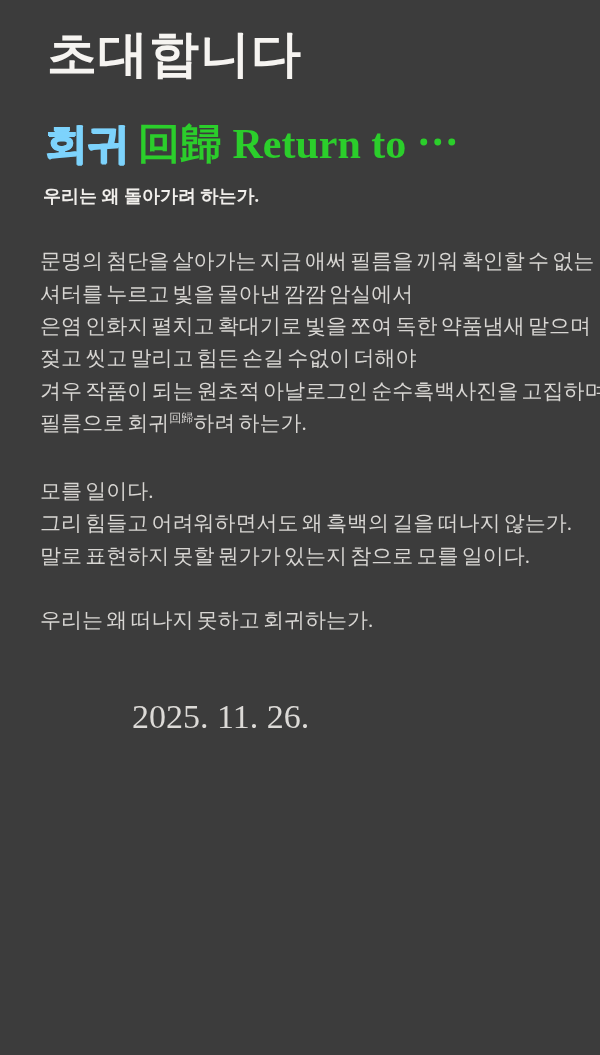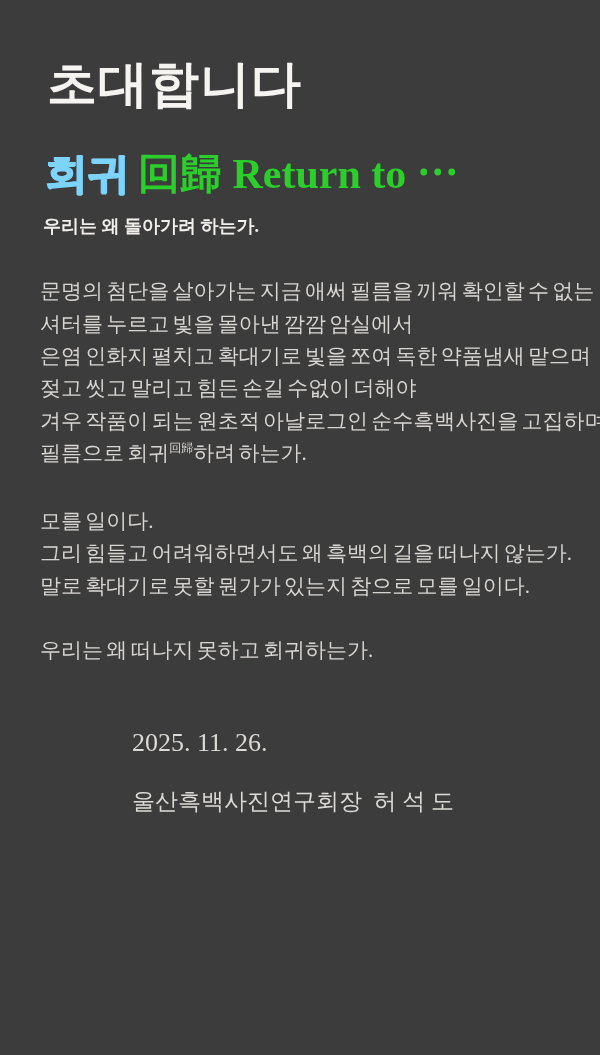--- a/index.html
+++ b/index.html
@@ -6,23 +6,22 @@
   html, body { width: 600px; height: 1055px; }
   body {
     background: #3c3c3c;
     font-family: "Liberation Serif", "DejaVu Serif", serif;
     color: #d8d6d3;
     overflow: hidden;
   }
   .card {
     width: 600px;
     height: 1013px;
-    padding: 36px 10px 0 40px;
+    padding: 26px 10px 0 40px;
     overflow: hidden;
-    margin-top: 20px;
   }
   .title {
     color: #f6f4f1;
     font-size: 50px;
     font-weight: 600;
     line-height: 1.15;
     margin-left: 7px;
     letter-spacing: 1px;
     white-space: nowrap;
   }
@@ -65,21 +64,21 @@
   .hanja-sup {
     font-size: 12px;
     vertical-align: baseline;
     position: relative;
     top: -8px;
     word-spacing: 0;
   }
   .footer { padding-left: 92px; color: #dcdad7; }
   .date {
     margin-top: 62px;
-    font-size: 26px;
+    font-size: 34px;
     white-space: pre;
   }
   .signature {
     margin-top: 28px;
     font-size: 23px;
     white-space: pre;
   }
 </style>
 </head>
 <body>
@@ -104,25 +103,24 @@
         <div class="body-line">겨우 작품이 되는 원초적 아날로그인 순수흑백사진을 고집하며</div>
       </div>
 
     <div class="body-line">
       <span>필름으로 회귀</span><span class="hanja-sup">回歸</span><span>하려 하는가.</span>
     </div>
 
     <div class="paragraph gap">
         <div class="body-line">모를 일이다.</div>
         <div class="body-line">그리 힘들고 어려워하면서도 왜 흑백의 길을 떠나지 않는가.</div>
-        <div class="body-line">말로 확대기로 못할 뭔가가 있는지 참으로 모를 일이다.</div>
+        <div class="body-line">말로 표현하지 못할 뭔가가 있는지 참으로 모를 일이다.</div>
       </div>
 
 
     <div class="body-line gap">우리는 왜 떠나지 못하고 회귀하는가.</div>
   </div>
 
   <div class="footer">
     <div class="date">2025. 11. 26.</div>
-    <div class="signature">울산흑백사진연구회장  허 석 도</div>
   </div>
 
 </div>
 
 </body></html>

